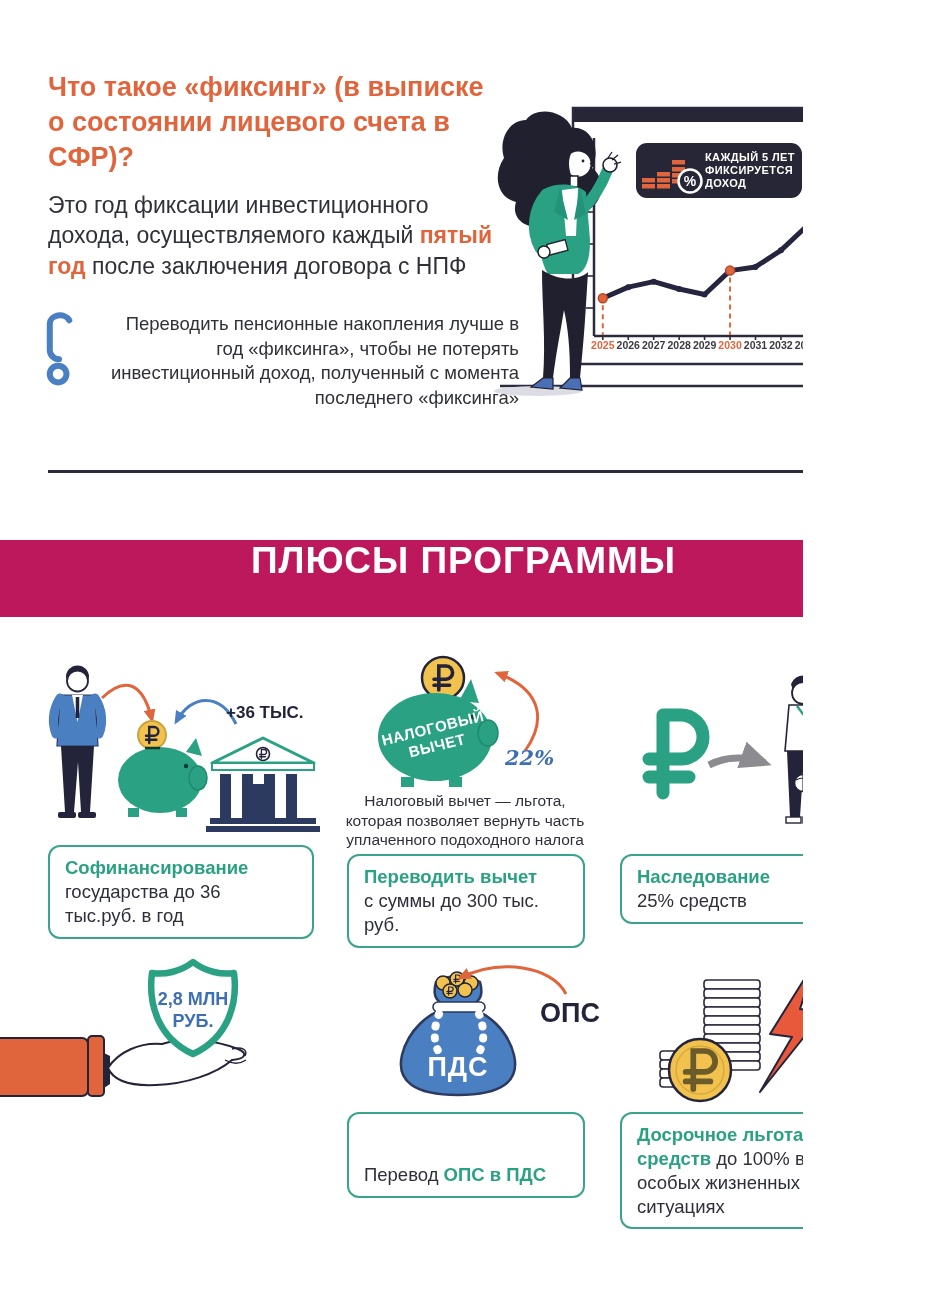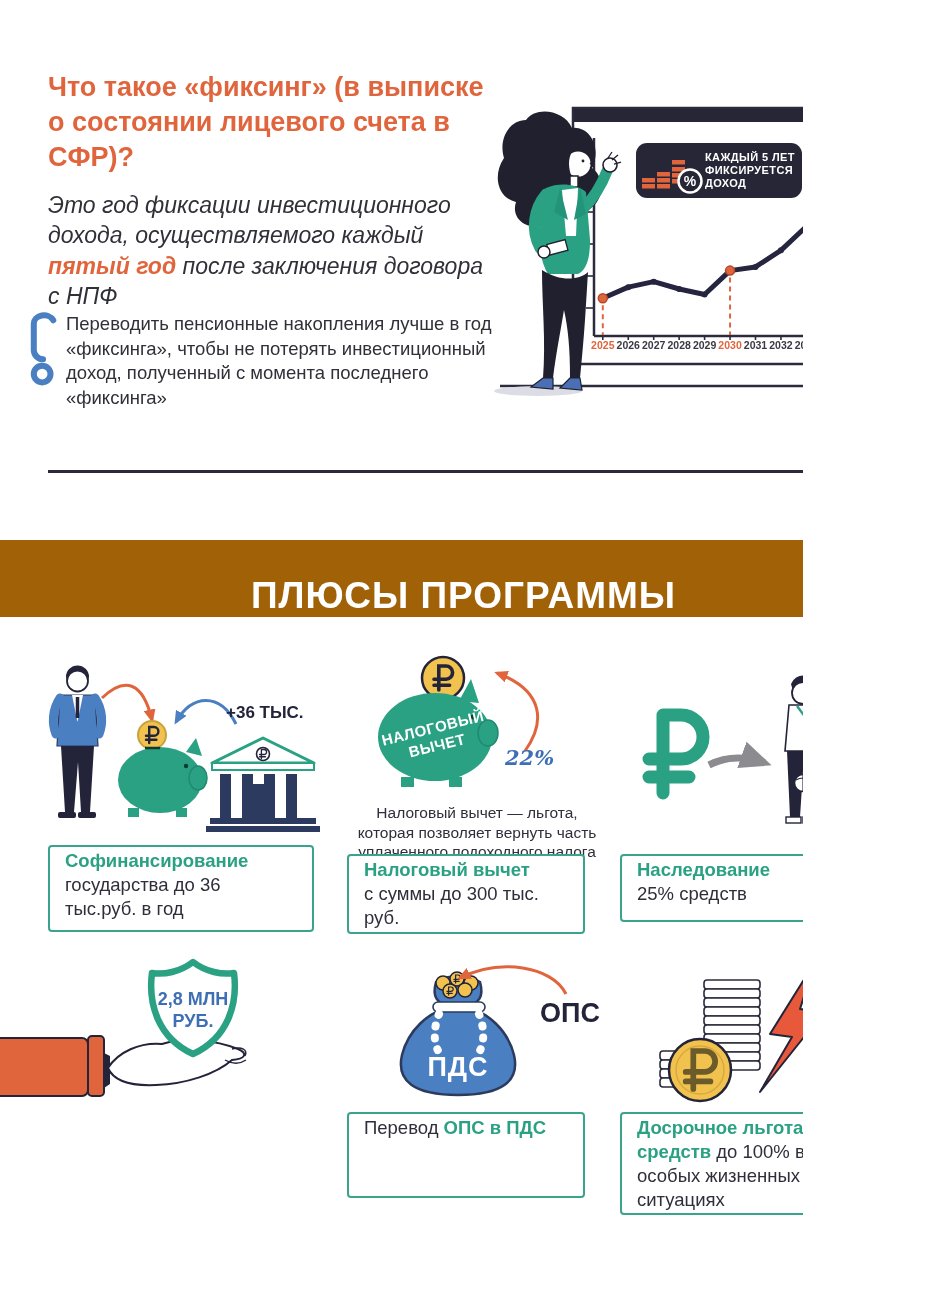--- a/index.html
+++ b/index.html
@@ -2,56 +2,56 @@
 <html><head>
 <meta charset="utf-8">
 <style>
   html,body{margin:0;padding:0;background:#ffffff;}
   .page{position:relative;width:803px;height:1300px;background:#ffffff;overflow:hidden;
         font-family:"Liberation Sans","DejaVu Sans",sans-serif;color:#303039;}
   
   .title{position:absolute;left:48px;top:70px;width:452px;margin:0;
          font-size:27px;line-height:1.3;font-weight:bold;color:#E0653C;}
   .lead{position:absolute;left:48px;top:190px;width:452px;margin:0;
-        font-size:23px;line-height:1.32;color:#303039;font-style:italic;}
+        font-size:23px;line-height:1.32;color:#303039;}
   .lead strong{color:#E0653C;}
-  .note{position:absolute;left:28px;top:310px;width:475px;display:flex;gap:6px;align-items:flex-start;}
+  .note{position:absolute;left:44px;top:310px;width:475px;display:flex;gap:23px;align-items:flex-start;text-align:right;}
   .clip{width:32px;height:78px;flex:none;}
   .note p{margin:2px 0 0;font-size:18.5px;line-height:1.33;color:#303039;}
   
   .hero{position:absolute;left:490px;top:90px;}
   .axis{stroke:#2B2B3D;stroke-width:2.5;}
   .tick{stroke:#2B2B3D;stroke-width:1.6;}
   .dash{stroke:#E0653C;stroke-width:2;stroke-dasharray:5 4;}
   .trend{fill:none;stroke:#252540;stroke-width:5;stroke-linejoin:round;stroke-linecap:round;}
   .pt{fill:#252540;}
   .pt.hl{fill:#E0653C;stroke:#B5472B;stroke-width:1.5;}
   .yr{font-size:10.5px;font-weight:bold;fill:#3A3A45;text-anchor:middle;}
   .yr.hl{fill:#E0653C;}
   .badge-txt{font-size:11px;font-weight:bold;fill:#ffffff;letter-spacing:.4px;}
   .pctw{font-size:14px;font-weight:bold;fill:#ffffff;text-anchor:middle;}
   
   .divider{position:absolute;left:48px;top:470px;width:822px;border:none;margin:0;
            border-top:3px solid #2B2B3D;}
-  .banner{position:absolute;left:0;top:540px;width:927px;height:77px;background:#a16207;
-          display:flex;align-items:flex-end;justify-content:center;}
+  .banner{position:absolute;left:0;top:540px;width:927px;height:77px;background:#be185d;
+          display:flex;align-items:flex-start;justify-content:center;}
   .banner h2{margin:0;color:#ffffff;font-size:37px;font-weight:bold;letter-spacing:1px;}
   
   .fig{position:absolute;}
-  .desc{position:absolute;left:345px;top:791px;width:240px;margin:12px;text-align:center;
+  .desc{position:absolute;left:345px;top:791px;width:240px;margin:0;text-align:center;
         font-size:15.5px;line-height:1.26;color:#2F2F3B;}
   .card{position:absolute;box-sizing:border-box;background:#ffffff;
-        border:2.5px solid #3AA38C;border-radius:4px;padding:2px 15px;
+        border:2.5px solid #3AA38C;border-radius:12px;padding:9px 15px;
         font-size:18.5px;line-height:1.29;color:#2F2F3B;}
   .card .t{color:#2AA183;font-weight:bold;}
   #card1{left:48px;top:845px;width:266px;min-height:87px;}
   #card2{left:347px;top:854px;width:238px;min-height:68px;}
   #card3{left:620px;top:854px;width:260px;min-height:68px;}
   #card4{left:50px;top:1112px;width:260px;min-height:86px;}
-  #card5{left:347px;top:1112px;width:238px;height:86px;display:flex;align-items:flex-start;}
+  #card5{left:347px;top:1112px;width:238px;height:86px;display:flex;align-items:flex-end;}
   #card6{left:620px;top:1112px;width:262px;min-height:88px;}
   .figlbl{font-size:17px;font-weight:bold;fill:#23233A;}
   .pct{font-family:"DejaVu Serif",serif;font-style:italic;font-weight:bold;fill:#3E6FB5;font-size:21px;}
   .piggy-label{font-size:15px;font-weight:bold;fill:#ffffff;text-anchor:middle;letter-spacing:.5px;}
   .shield-txt{font-size:18px;font-weight:bold;fill:#3E6FB5;text-anchor:middle;}
   .bag-txt{font-size:27px;font-weight:bold;fill:#ffffff;text-anchor:middle;letter-spacing:1px;}
   .ops-txt{font-size:27px;font-weight:bold;fill:#23233A;text-anchor:middle;}
   .page-num{position:absolute;left:884px;top:1246px;font-size:17px;color:#5A5A60;}
 </style>
 </head>
@@ -306,21 +306,21 @@
       <rect x="222" y="162" width="11" height="5" fill="#E0653C" stroke="#23233A" stroke-width="1.2"></rect>
       <rect x="234" y="162" width="11" height="5" fill="#E0653C" stroke="#23233A" stroke-width="1.2"></rect>
     </g>
   </svg>
 
   <div class="card" id="card1">
     <span class="t">Софинансирование</span><br>
     <span>государства до 36 тыс.руб. в год</span>
   </div>
   <div class="card" id="card2">
-    <span class="t">Налоговый вычет</span><br>
+    <span class="t">Переводить вычет</span><br>
     <span>с суммы до 300 тыс. руб.</span>
   </div>
   <div class="card" id="card3">
     <span class="t">Наследование</span><br>
     <span>25% средств</span>
   </div>
 
   <svg class="fig" style="left:0;top:952px" width="320" height="158" viewBox="0 0 320 158">
     <g>
       <rect x="-6" y="86" width="94" height="58" rx="6" fill="#E0653C" stroke="#23233A" stroke-width="2"></rect>

